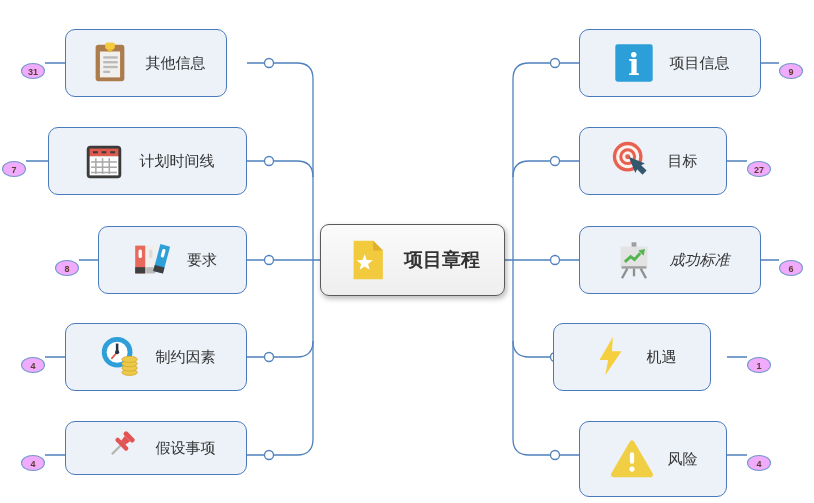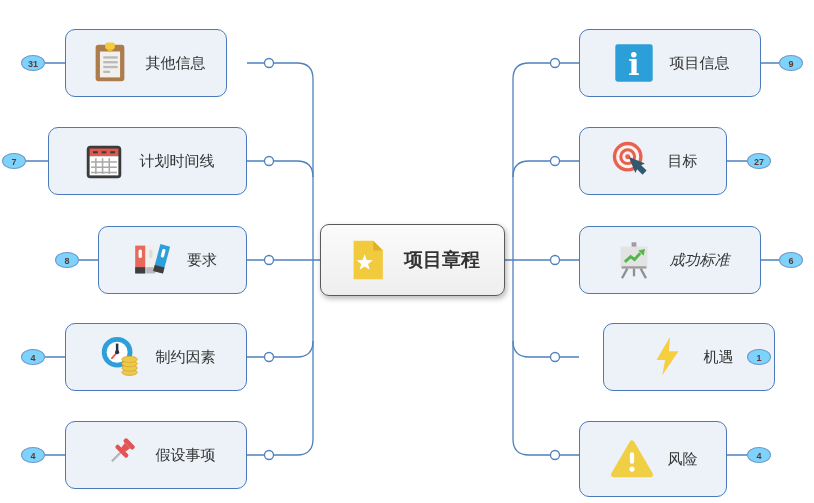--- a/index.html
+++ b/index.html
@@ -18,31 +18,31 @@
     background:linear-gradient(#fbfbfb,#eeeeee);border:1.5px solid #5a5a5a;border-radius:9px;
     box-shadow:1.5px 2.5px 5px rgba(0,0,0,0.25);
     text-align:center;
   }
   .center-node .label{font-size:19px;font-weight:bold;color:#333333;}
   
   .l1{left:65px;top:29px;width:162px;height:68px;}
   .l2{left:48px;top:127px;width:199px;height:68px;}
   .l3{left:98px;top:226px;width:149px;height:68px;}
   .l4{left:65px;top:323px;width:182px;height:68px;}
-  .l5{left:65px;top:421px;width:182px;height:68px;}
+  .l5{left:65px;top:421px;width:182px;height:54px;}
   .r1{left:579px;top:29px;width:182px;height:68px;}
   .r2{left:579px;top:127px;width:148px;height:68px;align-items:center;}
   .r3{left:579px;top:226px;width:182px;height:68px;font-style:italic;}
-  .r4{left:603px;top:323px;width:172px;height:68px;}
+  .r4{left:553px;top:323px;width:158px;height:68px;}
   .r5{left:579px;top:421px;width:148px;height:76px;}
   .c0{left:320px;top:224px;width:185px;height:72px;}
   .badge{
     position:absolute;width:24px;height:16px;border:1px solid #6f97c9;border-radius:50%;
-    background:#7dd3fc;color:#5d3a30;font-size:9px;font-weight:bold;line-height:16px;
-    text-align:center;box-sizing:border-box;
+    background:#f0abfc;color:#5d3a30;font-size:9px;font-weight:bold;line-height:16px;
+    text-align:center;box-sizing:border-box;margin-top:8px;
   }
   .b-l1{left:21px;top:55px;} .b-l2{left:2px;top:153px;} .b-l3{left:55px;top:252px;}
   .b-l4{left:21px;top:349px;} .b-l5{left:21px;top:447px;}
   .b-r1{left:779px;top:55px;} .b-r2{left:747px;top:153px;} .b-r3{left:779px;top:252px;}
   .b-r4{left:747px;top:349px;} .b-r5{left:747px;top:447px;}
 </style>
 </head>
 <body>
 
 <div class="canvas">

